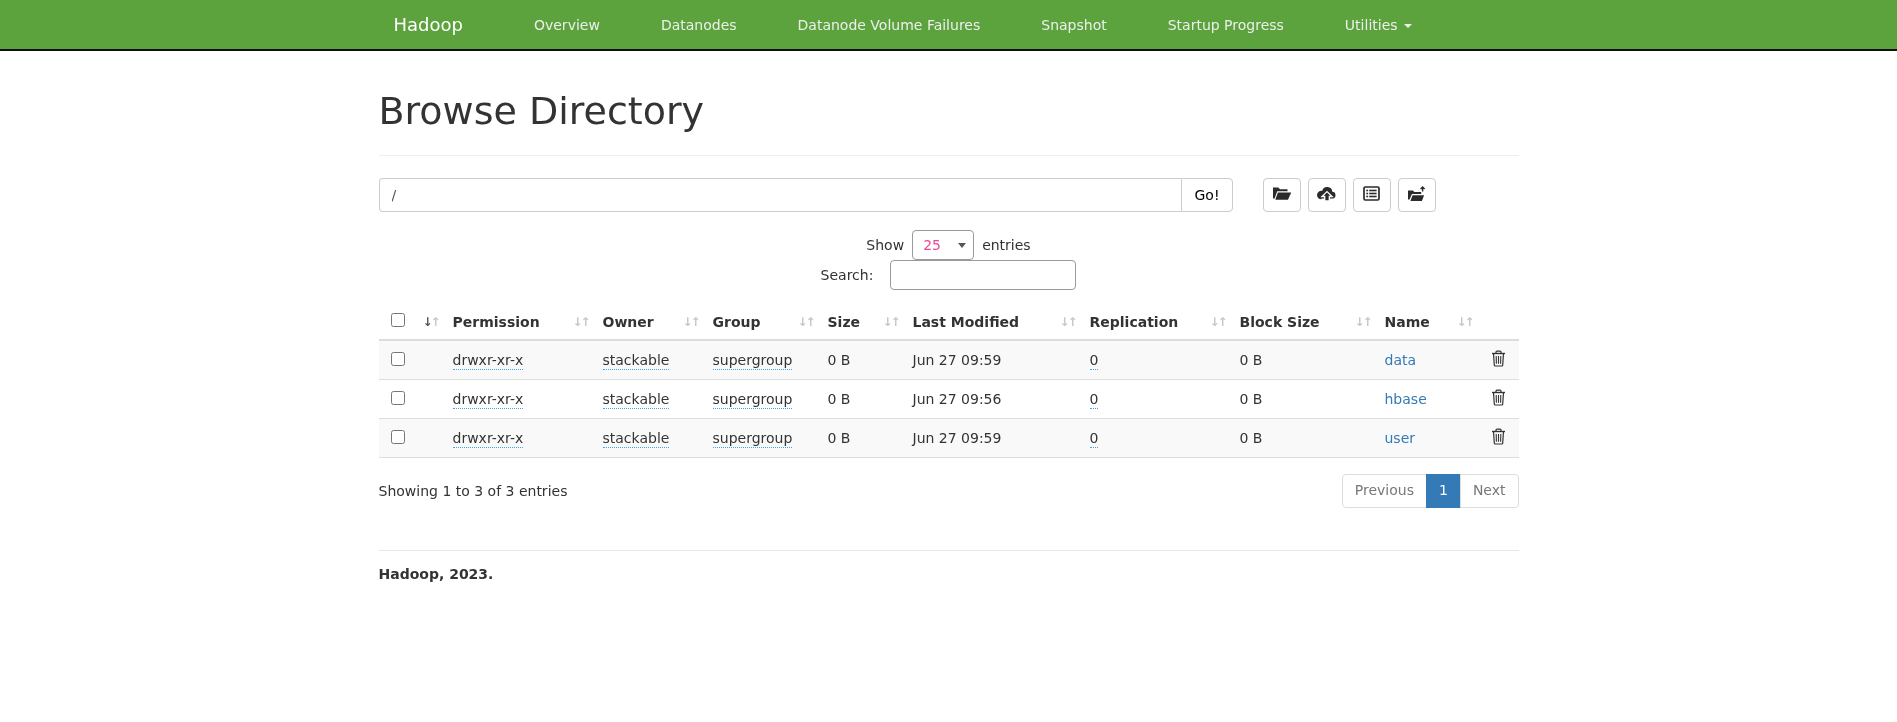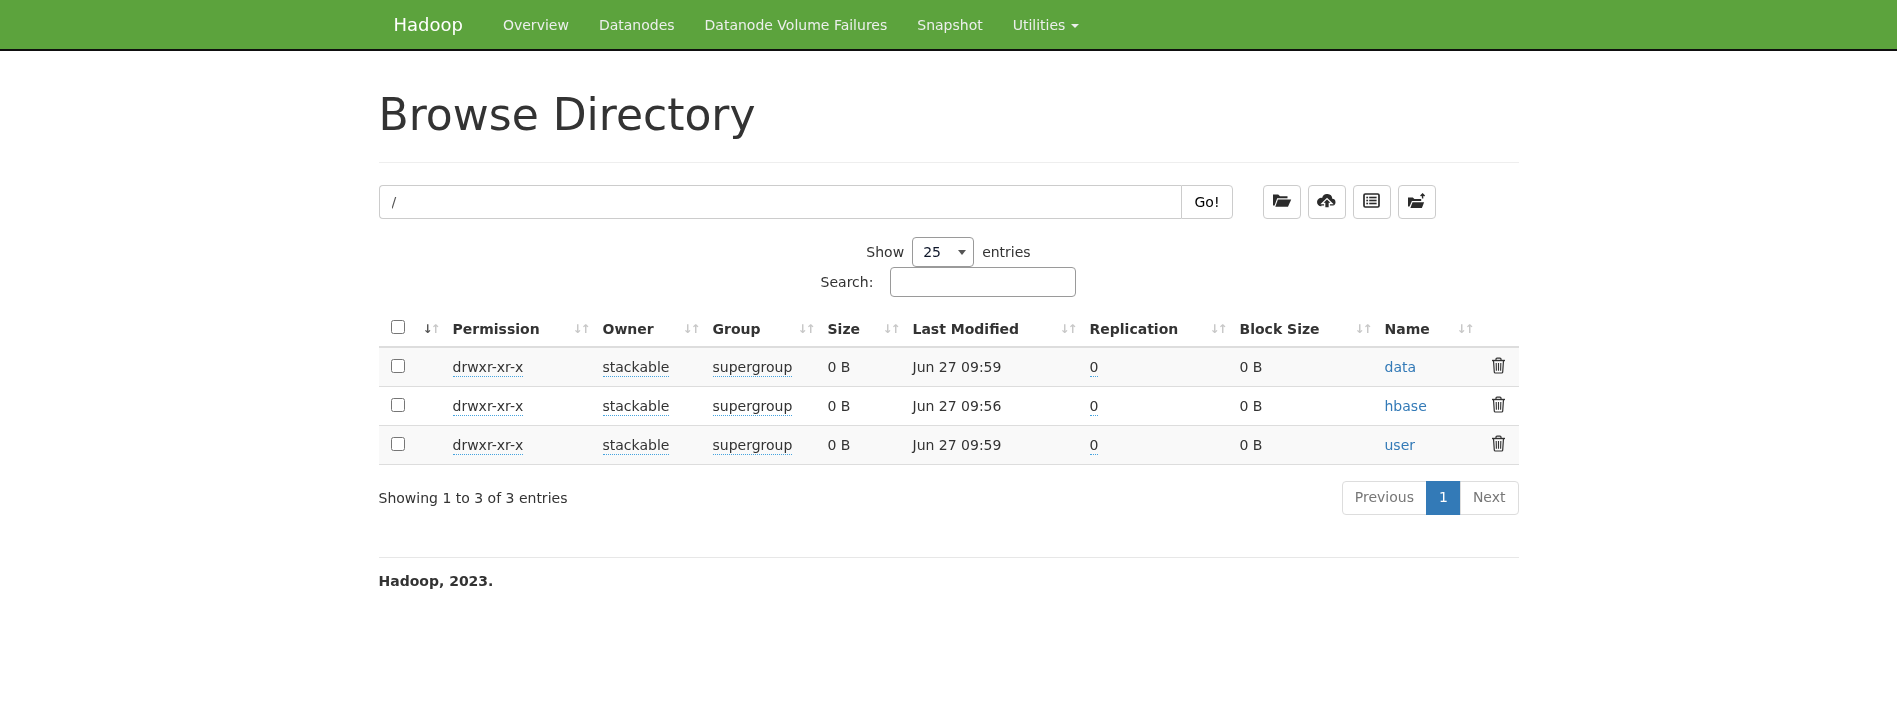--- a/index.html
+++ b/index.html
@@ -12,37 +12,37 @@
     min-height: 722px;
   }
   .container { width: 1170px; margin: 0 auto; padding: 0 15px; }
 
   
   .navbar {
     background: #5CA33D;
     border-bottom: 2px solid #0f0f0f;
     height: 51px;
   }
-  .navbar-inner { display: flex; align-items: center; height: 100%; }
+  .navbar-inner { display: flex; align-items: center; height: 100%; gap: 31px; }
   .brand {
     color: #ffffff; font-size: 18px; text-decoration: none;
     padding: 0 15px; margin-right: 10px; cursor: pointer;
   }
   .nav-link {
     color: #ecefec; font-size: 14px; text-decoration: none;
     padding: 16px 15px; cursor: pointer; white-space: nowrap;
   }
   .caret {
     display: inline-block; width: 0; height: 0; margin-left: 6px;
     border-left: 4px solid transparent; border-right: 4px solid transparent;
     border-top: 4px solid #ecefec; vertical-align: middle;
   }
 
   
-  h1.page-title { font-size: 44px; font-weight: 400; margin: 38px 0 0; color: #333; }
+  h1.page-title { font-size: 38px; font-weight: 400; margin: 38px 0 0; color: #333; }
   hr.title-rule { border: 0; border-top: 1px solid #eee; margin: 22px 0 22px; }
 
   
   .path-row { display: flex; align-items: flex-start; }
   .input-group { display: flex; width: 854px; }
   .path-input {
     flex: 1; height: 34px; padding: 6px 12px;
     border: 1px solid #ccc; border-right: 0; border-radius: 4px 0 0 4px;
     font-size: 14px; color: #555; outline: none;
     font-family: "DejaVu Sans", "Liberation Sans", sans-serif;
@@ -64,21 +64,21 @@
     display: flex; justify-content: space-between; align-items: center;
     margin-top: 18px;
     flex-direction: column;
   }
   .show-entries { display: flex; align-items: center; gap: 8px; color: #333; }
   .select-wrap { position: relative; display: inline-block; }
   .page-size-select {
     appearance: none; -webkit-appearance: none; -moz-appearance: none;
     width: 62px; height: 30px; padding: 4px 22px 4px 10px;
     border: 1px solid #9a9a9a; border-radius: 4px; background: #fff;
-    font-size: 14px; color: #0f172a; cursor: pointer;
+    font-size: 14px; color: #ec4899; cursor: pointer;
     font-family: inherit;
   }
   .select-caret {
     position: absolute; right: 8px; top: 13px; pointer-events: none;
     width: 0; height: 0;
     border-left: 4px solid transparent; border-right: 4px solid transparent;
     border-top: 5px solid #555;
   }
   .search-box { display: flex; align-items: center; gap: 9px; }
   .search-label { color: #333; }
@@ -144,20 +144,21 @@
 </head>
 <body>
 
 <nav class="navbar">
   <div class="container navbar-inner">
     <a class="brand">Hadoop</a>
     <a class="nav-link">Overview</a>
     <a class="nav-link">Datanodes</a>
     <a class="nav-link">Datanode Volume Failures</a>
     <a class="nav-link">Snapshot</a>
+    <a class="nav-link">Startup Progress</a>
     <a class="nav-link"><span>Utilities</span><span class="caret"></span></a>
   </div>
 </nav>
 
 <div class="container content">
   <h1 class="page-title">Browse Directory</h1>
   <hr class="title-rule">
 
   <div class="path-row">
     <div class="input-group">

